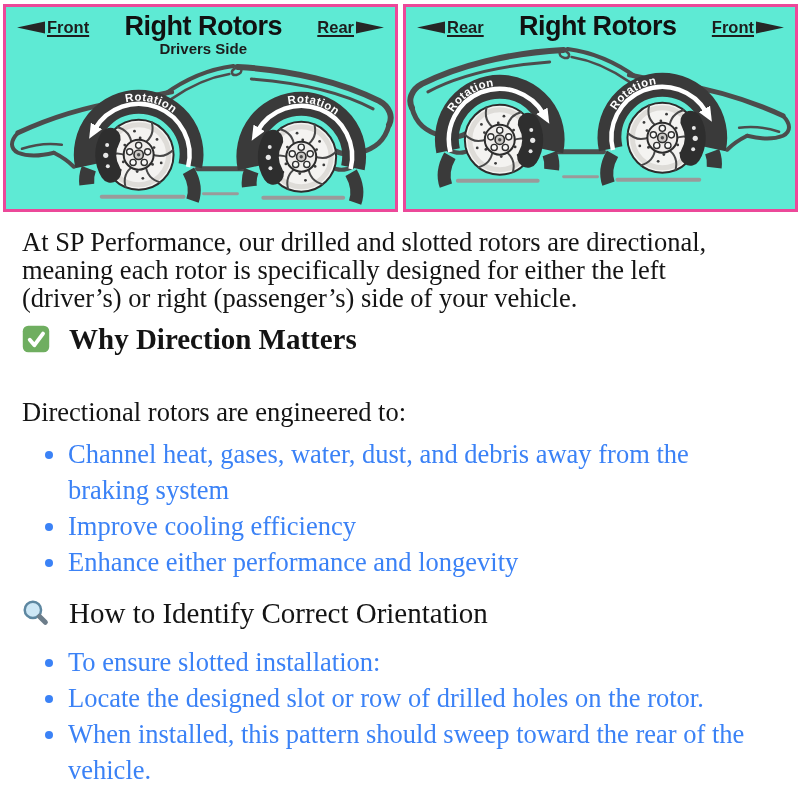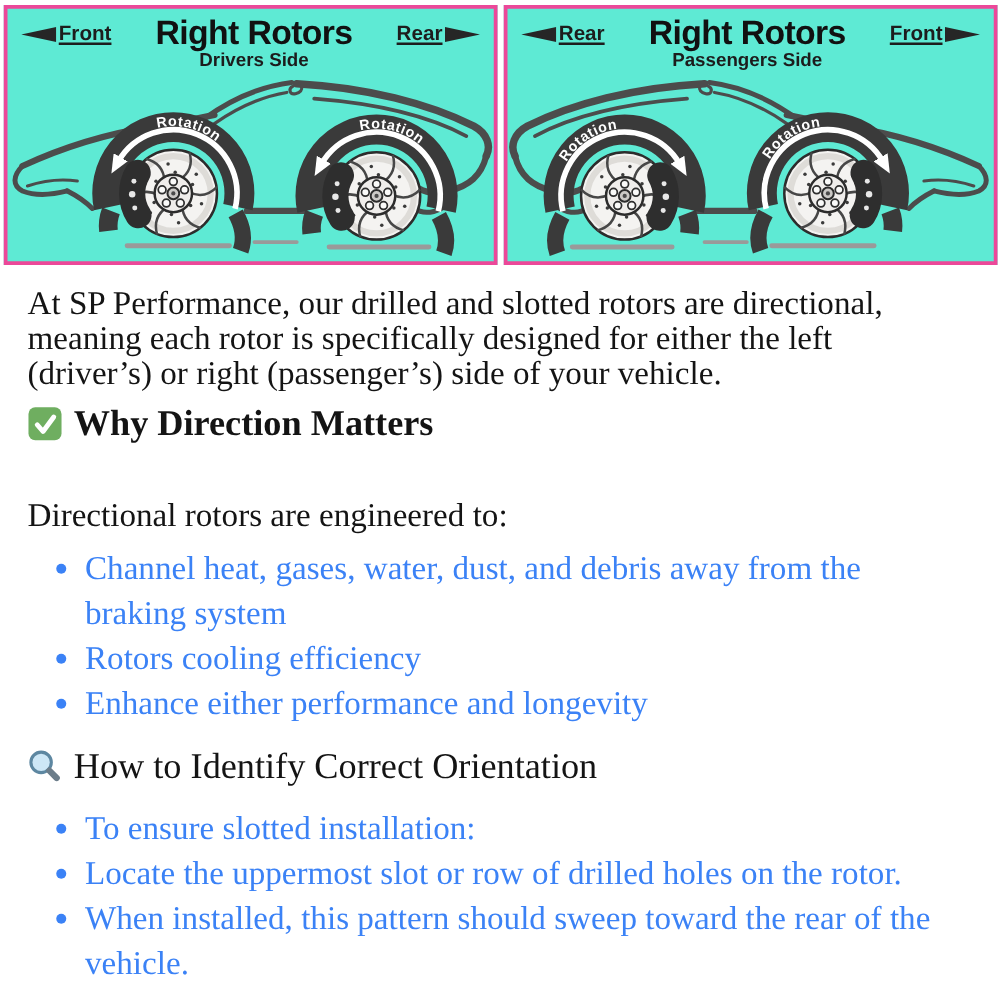--- a/index.html
+++ b/index.html
@@ -17,21 +17,21 @@
   .panel-titles{text-align:center;margin-top:-1px;}
   .panel-title{font-weight:bold;font-size:27px;line-height:27px;color:#111;letter-spacing:-0.5px;}
   .panel-subtitle{font-weight:bold;font-size:15px;line-height:17px;color:#1c1c1c;}
   .car-svg{display:block;width:100%;height:auto;}
   .rot-text{fill:#ffffff;font-family:"Liberation Sans",sans-serif;
             font-weight:bold;font-size:11.5px;letter-spacing:0.5px;}
 
   
   .content{padding:0 0 0 22px;}
   .intro{font-size:26.5px;line-height:28px;max-width:705px;margin:16px 0 0 0;}
-  .sec-heading{display:flex;align-items:center;gap:9px;margin:10px 0 0 0;}
+  .sec-heading{display:flex;align-items:center;gap:19px;margin:10px 0 0 0;}
   .sec-heading .h-text{font-size:29px;line-height:34px;}
   .h-bold{font-weight:bold;}
   .h-regular{font-weight:normal;}
   .emoji{width:28px;height:28px;flex:0 0 auto;display:inline-block;}
   .lead{font-size:26.5px;line-height:36px;max-width:705px;margin:38px 0 0 0;}
   ul.bullets{margin:6px 0 0 0;padding:0 0 0 46px;list-style:disc;}
   ul.bullets li{font-size:26.5px;line-height:36px;max-width:705px;color:#3b82f6;}
   ul.sec2{margin-top:14px;}
   .h2-row{margin-top:16px;}
 </style>
@@ -160,21 +160,20 @@
   <div class="panel">
     <div class="panel-header">
       <div class="dir">
         <svg width="30" height="15">
           <polygon points="30,1.5 30,13.5 2,7.5" fill="#262626"></polygon>
           </svg>
         <span class="dir-label">Rear</span>
       </div>
       <div class="panel-titles">
         <div class="panel-title">Right Rotors</div>
-        <div class="panel-subtitle">Passengers Side</div>
       </div>
       <div class="dir">
         <span class="dir-label">Front</span>
         <svg width="30" height="15">
           <polygon points="0,1.5 0,13.5 28,7.5" fill="#262626"></polygon>
           </svg>
       </div>
     </div>
     <svg class="car-svg" viewBox="0 0 390 152">
       <use href="#carL" transform="translate(390 0) scale(-1 1)"></use>
@@ -207,37 +206,37 @@
     </span>
     <span class="h-text h-bold">Why Direction Matters</span>
   </div>
 
   <p class="lead">Directional rotors are engineered to:</p>
 
   <ul class="bullets">
     <li>
       <span>Channel heat, gases, water, dust, and debris away from the braking system</span></li>
     <li>
-      <span>Rotors cooling efficiency</span></li>
+      <span>Improve cooling efficiency</span></li>
     <li>
       <span>Enhance either performance and longevity</span></li>
   </ul>
 
   <div class="sec-heading h2-row">
     <span class="emoji">
       <svg viewBox="0 0 36 36" width="28" height="28">
         <circle cx="14" cy="14" r="10.5" fill="#cde7f6" stroke="#5d87a1" stroke-width="3.2"></circle>
         <line x1="22.5" y1="22.5" x2="30" y2="30" stroke="#6c7d8a" stroke-width="6.5" stroke-linecap="round"></line>
       </svg>
     </span>
     <span class="h-text h-regular">How to Identify Correct Orientation</span>
   </div>
 
   <ul class="bullets sec2">
     <li>
       <span>To ensure slotted installation:</span></li>
     <li>
-      <span>Locate the uppermost slot or row of drilled holes on the rotor.</span></li>
+      <span>Locate the designed slot or row of drilled holes on the rotor.</span></li>
     <li>
       <span>When installed, this pattern should sweep toward the rear of the vehicle.</span></li>
   </ul>
 
 </div>
 
 </body></html>

